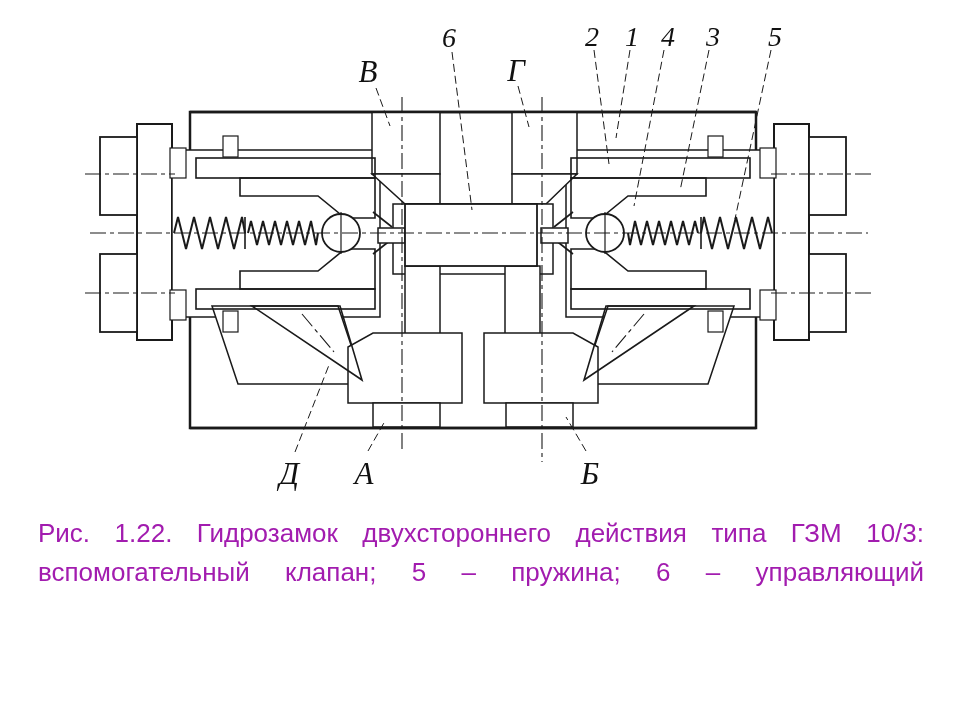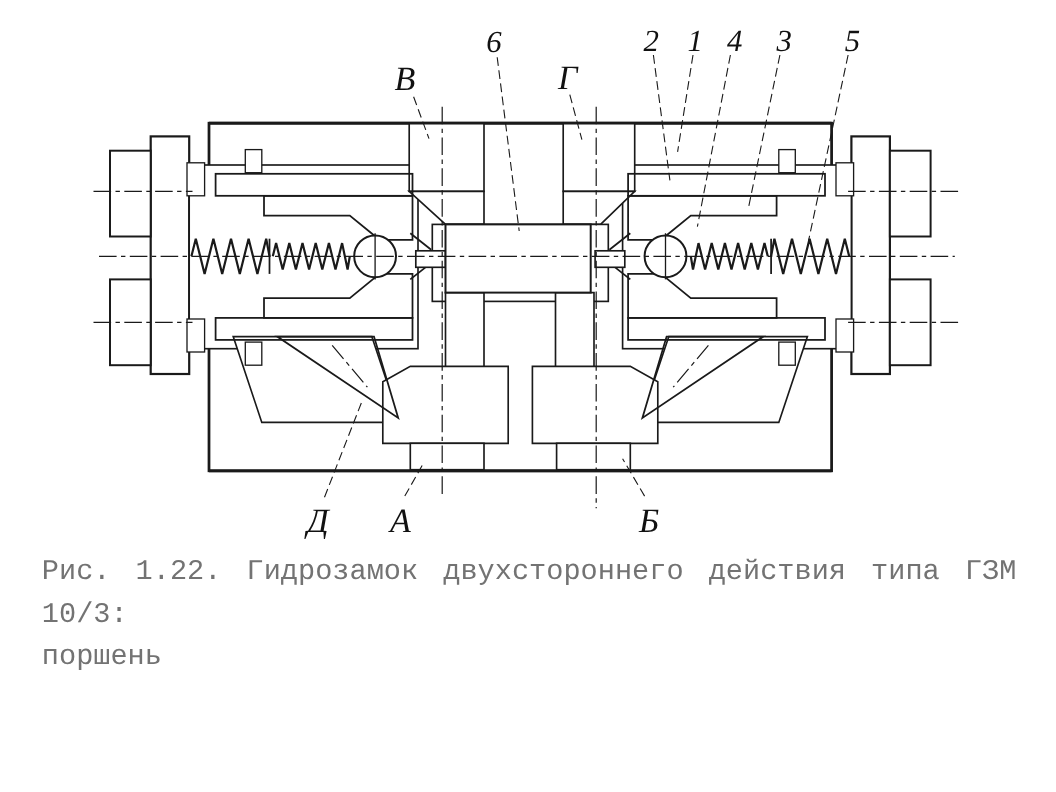--- a/index.html
+++ b/index.html
@@ -12,22 +12,22 @@
   .w16  {stroke-width:1.6;}
   .w12  {stroke-width:1.2;}
   .white{fill:#ffffff;stroke:#1a1a1a;stroke-width:1.8;}
   .cut  {fill:#ffffff;stroke:#1a1a1a;stroke-width:1.5;}
   .cl   {stroke:#1a1a1a;stroke-width:1.1;stroke-dasharray:16 4 4 4;fill:none;}
   .ld   {stroke:#1a1a1a;stroke-width:1;stroke-dasharray:8 4;fill:none;}
   .spring{stroke:#1a1a1a;stroke-width:2;fill:none;stroke-linejoin:miter;}
   .lbl{font:italic 31px "Liberation Serif",serif;fill:#111;text-anchor:middle;}
   .num{font:italic 28px "Liberation Serif",serif;fill:#111;text-anchor:middle;}
   
-  .cap{position:absolute;left:38px;top:500px;width:886px;
-       font-family:Liberation Mono, monospace;font-size:26px;line-height:39px;color:#737373;}
+  .cap{position:absolute;left:38px;top:514px;width:886px;
+       font-family:Liberation Sans, sans-serif;font-size:26px;line-height:39px;color:#a21caf;}
   .just{text-align:justify;text-align-last:justify;}
 </style>
 </head>
 <body>
 
 <div class="page">
 
 <svg width="960" height="500" viewBox="0 0 960 500">
   <defs>
     <pattern id="hBody" patternUnits="userSpaceOnUse" width="13" height="13">
@@ -207,16 +207,16 @@
     <text x="713" y="46" class="num">3</text>
     <text x="775" y="46" class="num">5</text>
     <text x="289" y="484" class="lbl">Д</text>
     <text x="364" y="484" class="lbl">А</text>
     <text x="590" y="484" class="lbl">Б</text>
   </g>
 </svg>
 
 <div class="cap">
   <div class="just">Рис. 1.22. Гидрозамок двухстороннего действия типа ГЗМ 10/3:</div>
-  <div>поршень</div>
+  <div class="just">вспомогательный клапан; 5 – пружина; 6 – управляющий</div>
 </div>
 
 </div>
 
 </body></html>

